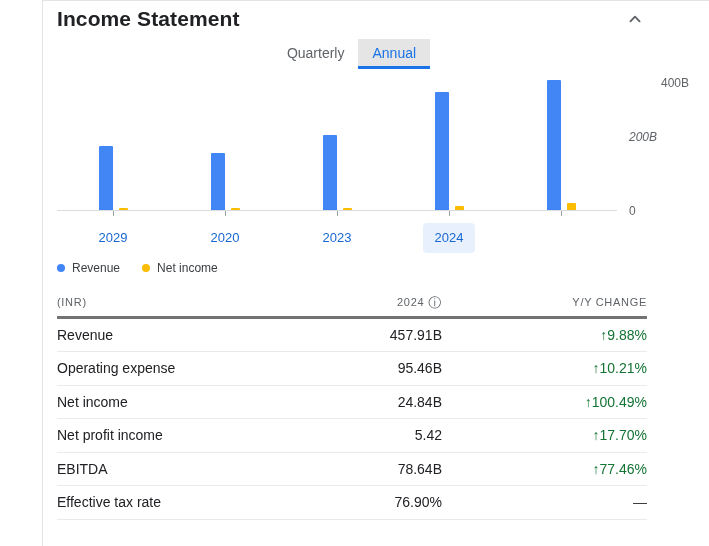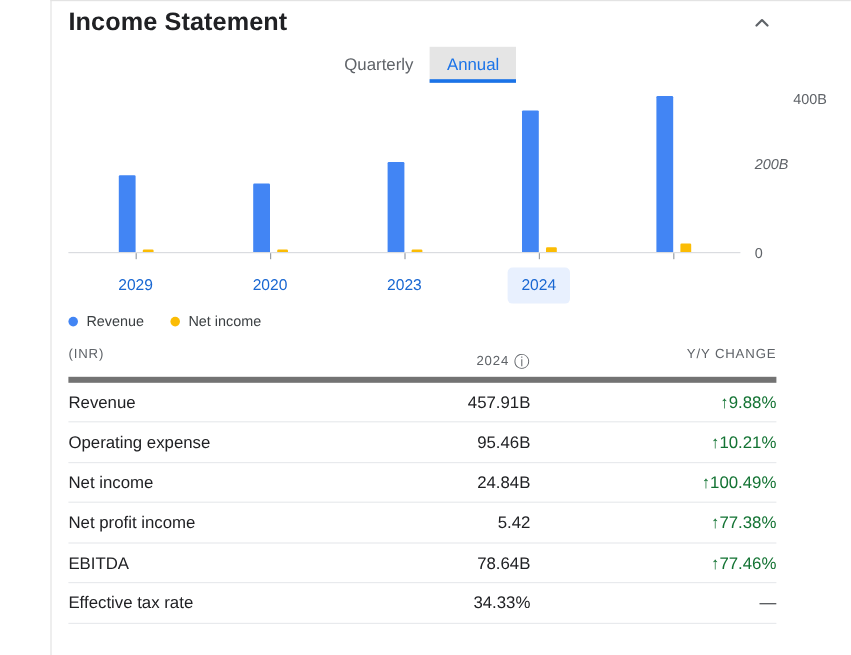--- a/index.html
+++ b/index.html
@@ -75,22 +75,22 @@
     padding: 7px 12px; border-radius: 4px;
     font-size: 13px; color: #1967d2; cursor: pointer; line-height: 1.2;
   }
   .year-pill.selected { background: #e8f0fe; }
   .legend { margin-top: 8px; display: flex; gap: 22px; align-items: center; }
   .legend-item { display: flex; align-items: center; gap: 7px; font-size: 12px; color: #3c4043; }
   .legend-dot { width: 8px; height: 8px; border-radius: 50%; display: inline-block; }
   
   .table { margin-top: 14px; width: 590px; }
   .thead {
-    display: flex; height: 30px;
-    border-bottom: 5px solid #737373;
+    display: flex; align-items: center; height: 30px;
+    border-bottom: 3px solid #737373;
     font-size: 11px; color: #5f6368; letter-spacing: .7px;
   }
   .trow {
     display: flex; align-items: center; height: 33.5px;
     border-bottom: 1px solid #e8eaed;
     font-size: 14px; color: #202124;
   }
   .cell { white-space: nowrap; }
   .c-label { flex: 1; text-align: left; }
   .c-value { width: 120px; text-align: right; }
@@ -199,28 +199,28 @@
           <div class="cell c-change up">↑10.21%</div>
         </div>
         <div class="trow">
           <div class="cell c-label">Net income</div>
           <div class="cell c-value">24.84B</div>
           <div class="cell c-change up">↑100.49%</div>
         </div>
         <div class="trow">
           <div class="cell c-label">Net profit income</div>
           <div class="cell c-value">5.42</div>
-          <div class="cell c-change up">↑77.38%</div>
+          <div class="cell c-change up">↑17.70%</div>
         </div>
         <div class="trow">
           <div class="cell c-label">EBITDA</div>
           <div class="cell c-value">78.64B</div>
           <div class="cell c-change up">↑77.46%</div>
         </div>
         <div class="trow">
           <div class="cell c-label">Effective tax rate</div>
-          <div class="cell c-value">34.33%</div>
+          <div class="cell c-value">76.90%</div>
           <div class="cell c-change flat">—</div>
         </div>
       </div>
   </div>
 
 </div>
 
 </body></html>

